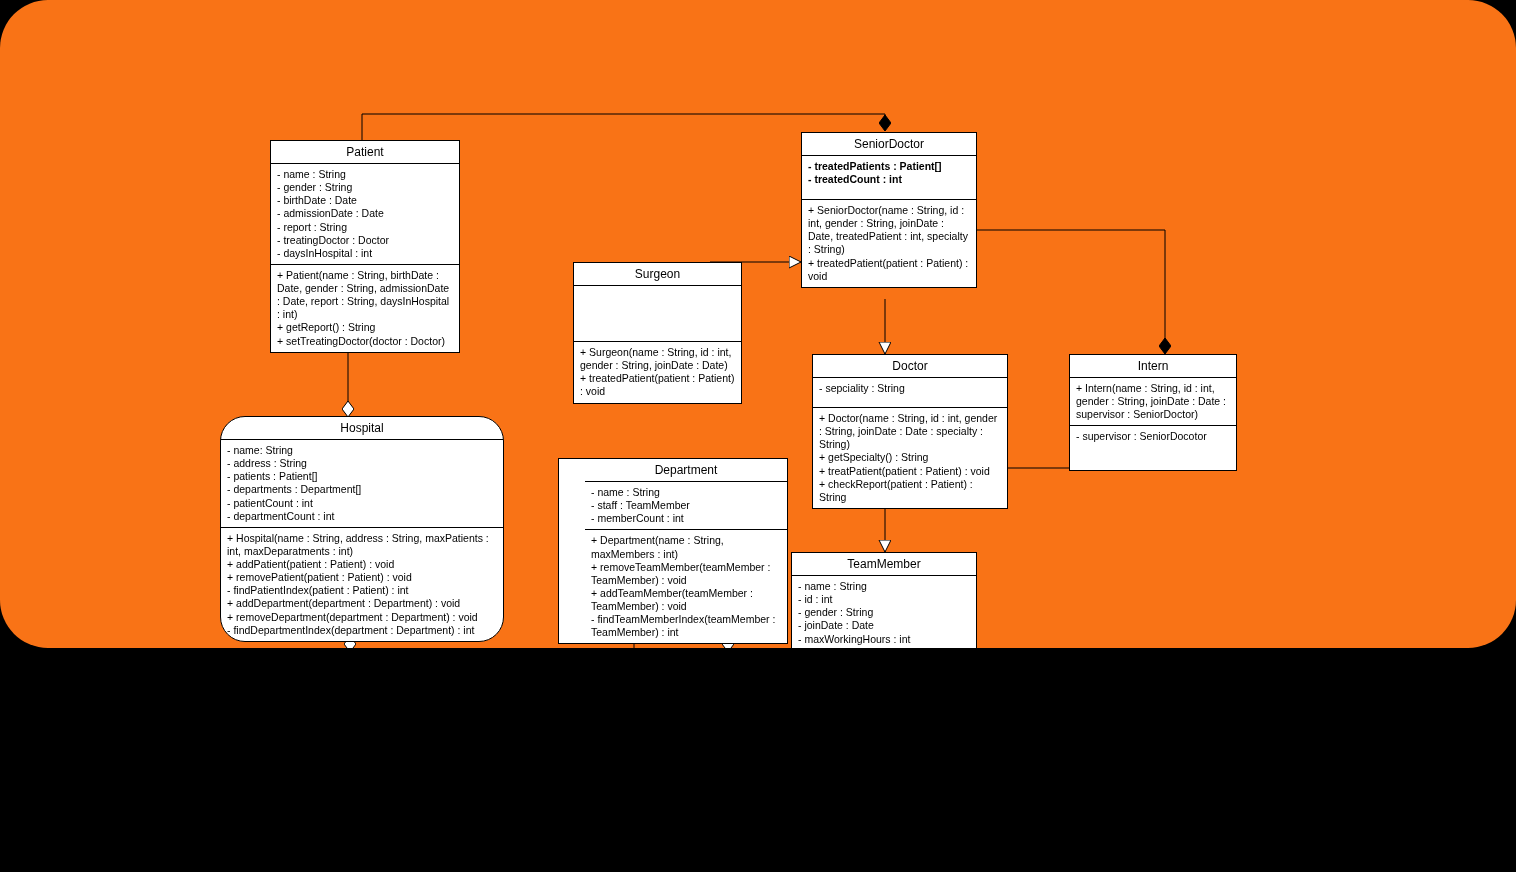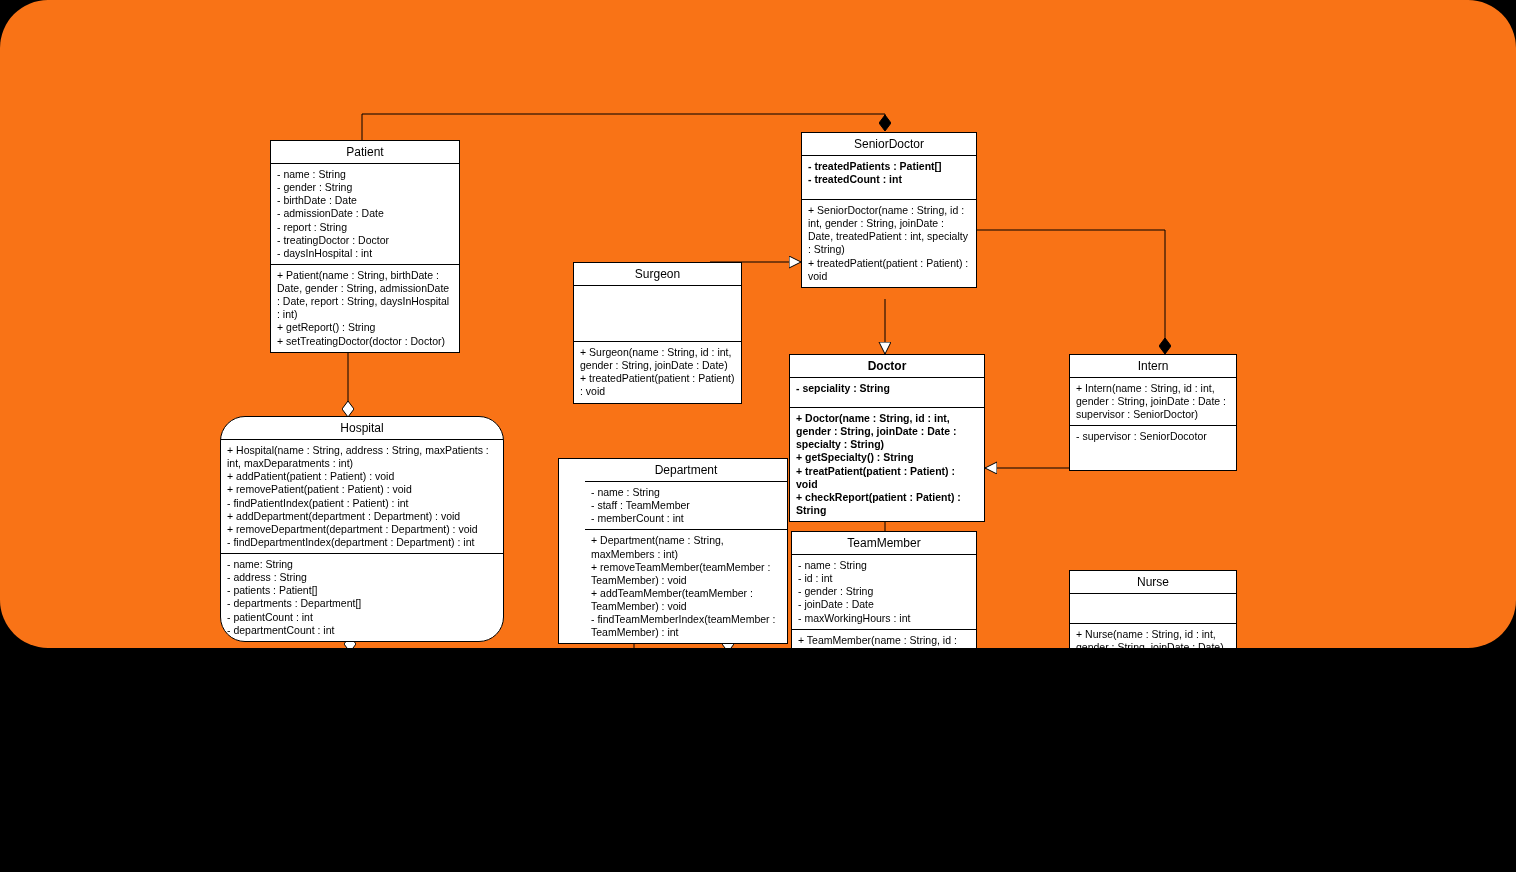--- a/index.html
+++ b/index.html
@@ -115,72 +115,67 @@
   </div>
 
   <div class="uml-class" style="left:801px; top:132px; width:176px;">
     <div class="uml-title">SeniorDoctor</div>
     <div class="uml-section" style="min-height:44px;font-weight:bold;">- treatedPatients : Patient[]
 - treatedCount : int</div>
     <div class="uml-section">+ SeniorDoctor(name : String, id : int, gender : String, joinDate : Date, treatedPatient : int, specialty : String)
 + treatedPatient(patient : Patient) : void</div>
   </div>
 
-  <div class="uml-class" style="left:789px; top:354px; width:196px;font-weight:bold;">
+  <div class="uml-class" style="left:812px; top:354px; width:196px;">
     <div class="uml-title">Doctor</div>
     <div class="uml-section" style="min-height:30px;">- sepciality : String</div>
     <div class="uml-section">+ Doctor(name : String, id : int, gender : String, joinDate : Date : specialty : String)
 + getSpecialty() : String
 + treatPatient(patient : Patient) : void
 + checkReport(patient : Patient) : String</div>
   </div>
 
   <div class="uml-class" style="left:1069px; top:354px; width:168px;">
     <div class="uml-title">Intern</div>
     <div class="uml-section">+ Intern(name : String, id : int, gender : String, joinDate : Date : supervisor : SeniorDoctor)</div>
     <div class="uml-section" style="min-height:44px;">- supervisor : SeniorDocotor</div>
   </div>
 
   <div class="uml-class" style="left:220px; top:416px; width:284px;border-radius:25px;">
     <div class="uml-title">Hospital</div>
+    <div class="uml-section">- name: String
+- address : String
+- patients : Patient[]
+- departments : Department[]
+- patientCount : int
+- departmentCount : int</div>
     <div class="uml-section">+ Hospital(name : String, address : String, maxPatients : int, maxDeparatments : int)
 + addPatient(patient : Patient) : void
 + removePatient(patient : Patient) : void
 - findPatientIndex(patient : Patient) : int
 + addDepartment(department : Department) : void
 + removeDepartment(department : Department) : void
 - findDepartmentIndex(department : Department) : int</div>
-    <div class="uml-section">- name: String
-- address : String
-- patients : Patient[]
-- departments : Department[]
-- patientCount : int
-- departmentCount : int</div>
   </div>
 
   <div class="uml-class" style="left:558px; top:458px; width:230px;padding-left:26px;">
     <div class="uml-title">Department</div>
     <div class="uml-section">- name : String
 - staff : TeamMember
 - memberCount : int</div>
     <div class="uml-section">+ Department(name : String, maxMembers : int)
 + removeTeamMember(teamMember : TeamMember) : void
 + addTeamMember(teamMember : TeamMember) : void
 - findTeamMemberIndex(teamMember : TeamMember) : int</div>
   </div>
 
-  <div class="uml-class" style="left:791px; top:531px; width:186px;">
+  <div class="uml-class" style="left:791px; top:552px; width:186px;">
     <div class="uml-title">TeamMember</div>
     <div class="uml-section">- name : String
 - id : int
 - gender : String
 - joinDate : Date
 - maxWorkingHours : int</div>
     <div class="uml-section">+ TeamMember(name : String, id : int, gender : String, joinDate : Date)</div>
   </div>
 
-  <div class="uml-class" style="left:1069px; top:570px; width:168px;">
-    <div class="uml-title">Nurse</div>
-    <div class="uml-section" style="min-height:30px;"> </div>
-    <div class="uml-section">+ Nurse(name : String, id : int, gender : String, joinDate : Date)</div>
-  </div>
 
 </div>
 
 </body></html>

